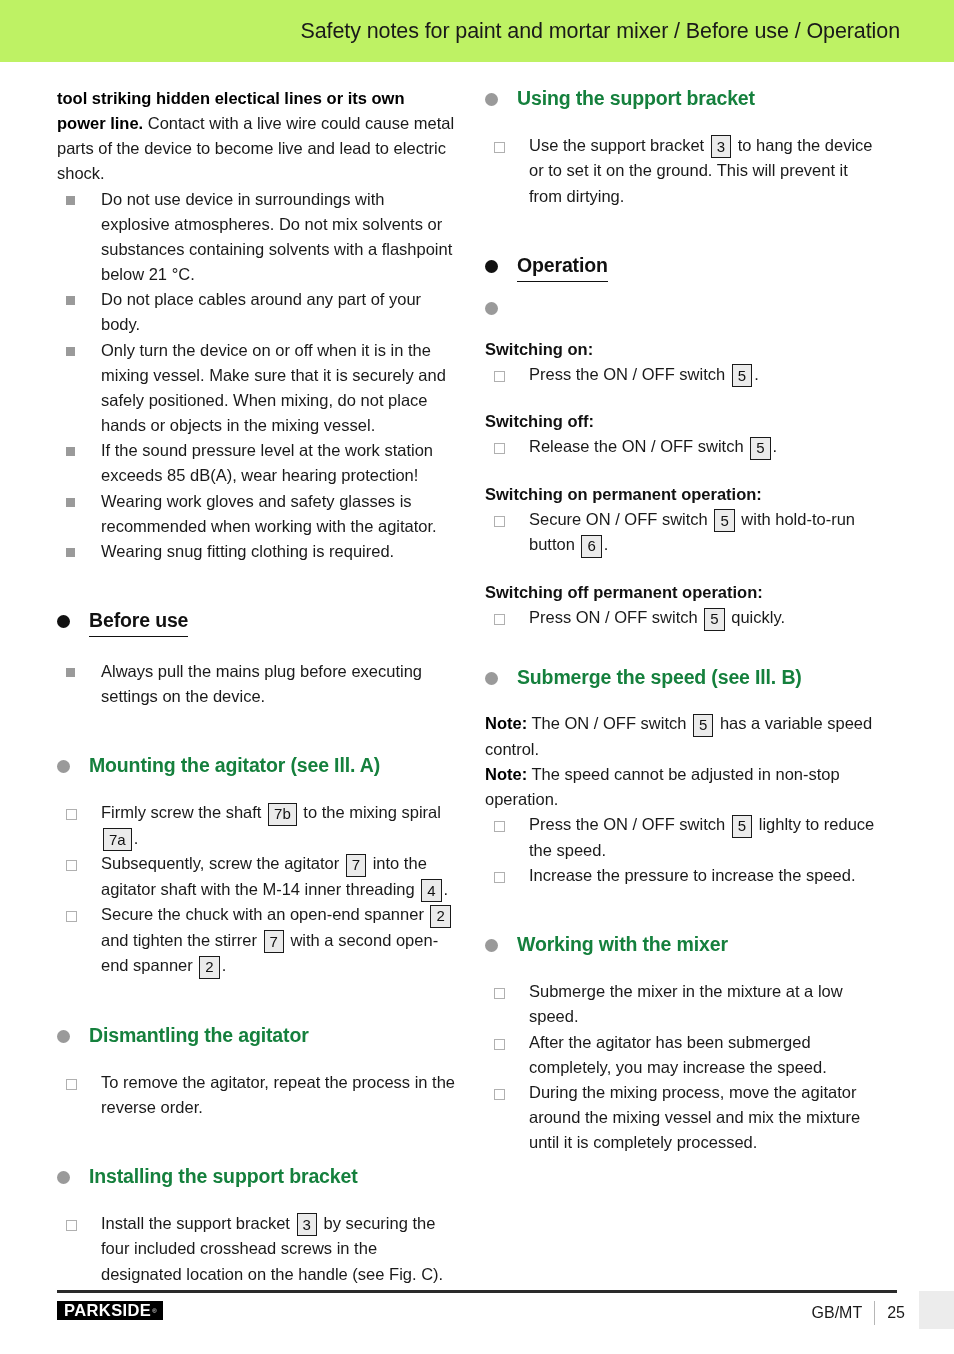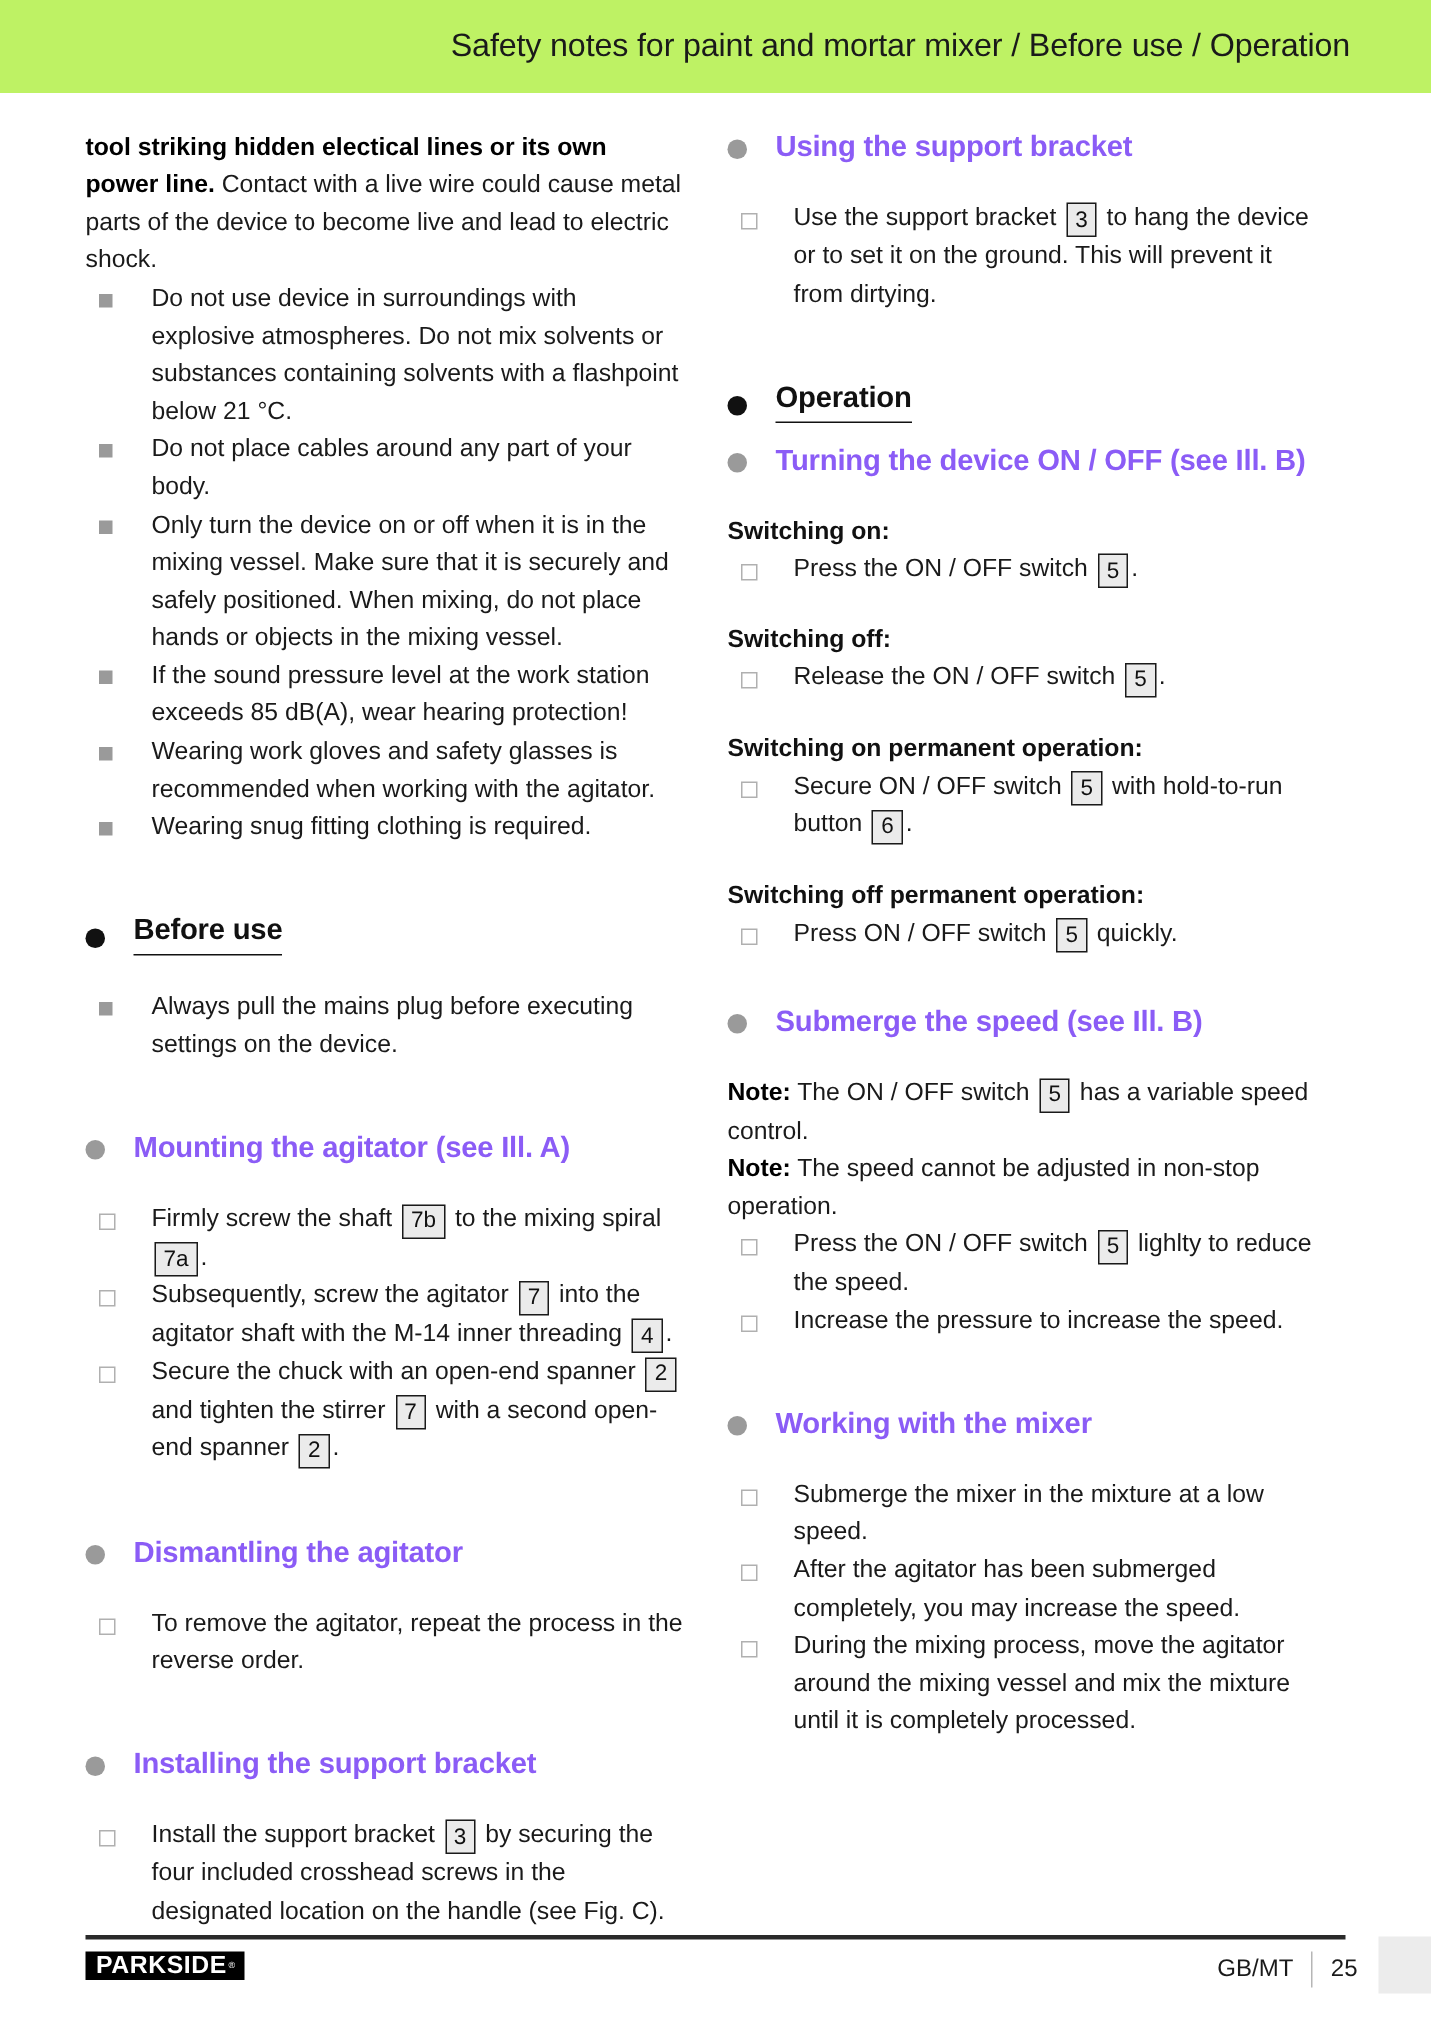--- a/index.html
+++ b/index.html
@@ -61,31 +61,31 @@
     width: 13px; height: 13px;
     border-radius: 50%;
     background: #9a9a9a;
     margin-top: 7px;
     margin-right: 19px;
   }
   .heading.black .dot { background: #111111; }
   .heading .htext {
     font-size: 19.5px;
     font-weight: bold;
-    color: #8b5cf6;
+    color: #15803d;
     line-height: 1.28;
     letter-spacing: -0.15px;
   }
   .heading.black .htext {
     color: #111111;
     border-bottom: 1.6px solid #111111;
     padding-bottom: 3px;
     display: inline-block;
   }
-  .heading.black { align-items: center; }
+  .heading.black { align-items: flex-start; }
 
   
   .runin {
     font-size: 16.5px;
     font-weight: bold;
     color: #111111;
     line-height: 1.52;
     margin: 0;
   }
 
@@ -315,21 +315,20 @@
     <div class="gap-xl"></div>
 
     <div class="heading black">
       <span class="dot"></span>
       <span class="htext">Operation</span>
     </div>
     <div class="gap-s"></div>
 
     <div class="heading">
       <span class="dot"></span>
-      <span class="htext">Turning the device ON / OFF (see Ill. B)</span>
     </div>
     <div class="gap-m"></div>
 
     <div>
         <div class="runin">Switching on:</div>
         <ul class="bl hollow">
           <li>Press the ON / OFF switch <span class="ref">5</span>.</li>
         </ul>
         <div class="gap-m"></div>
         <div class="runin">Switching off:</div>

